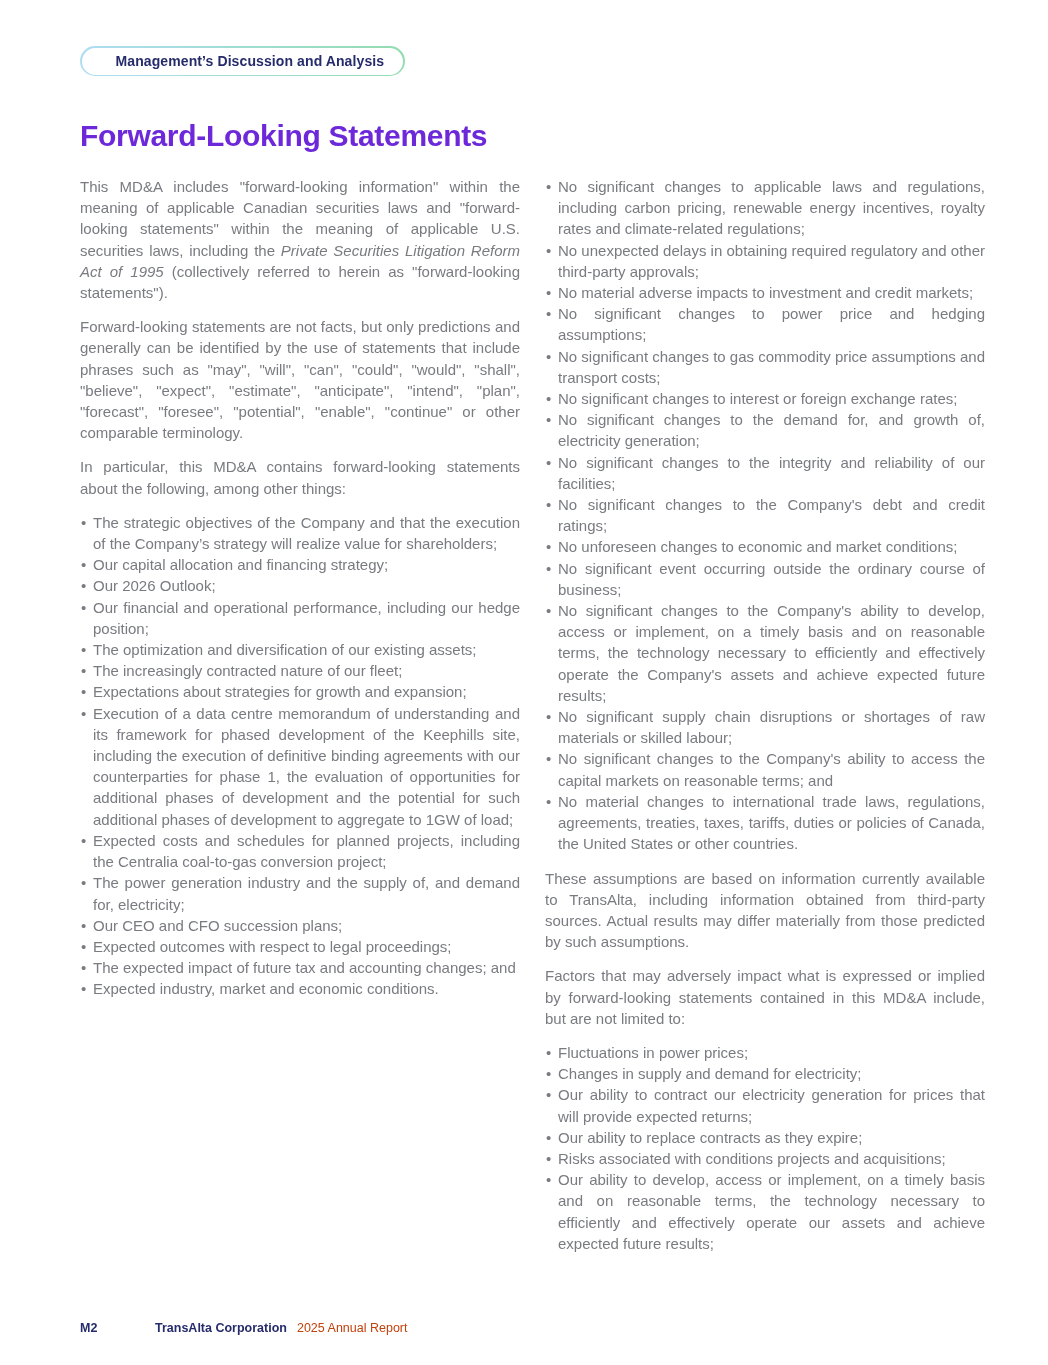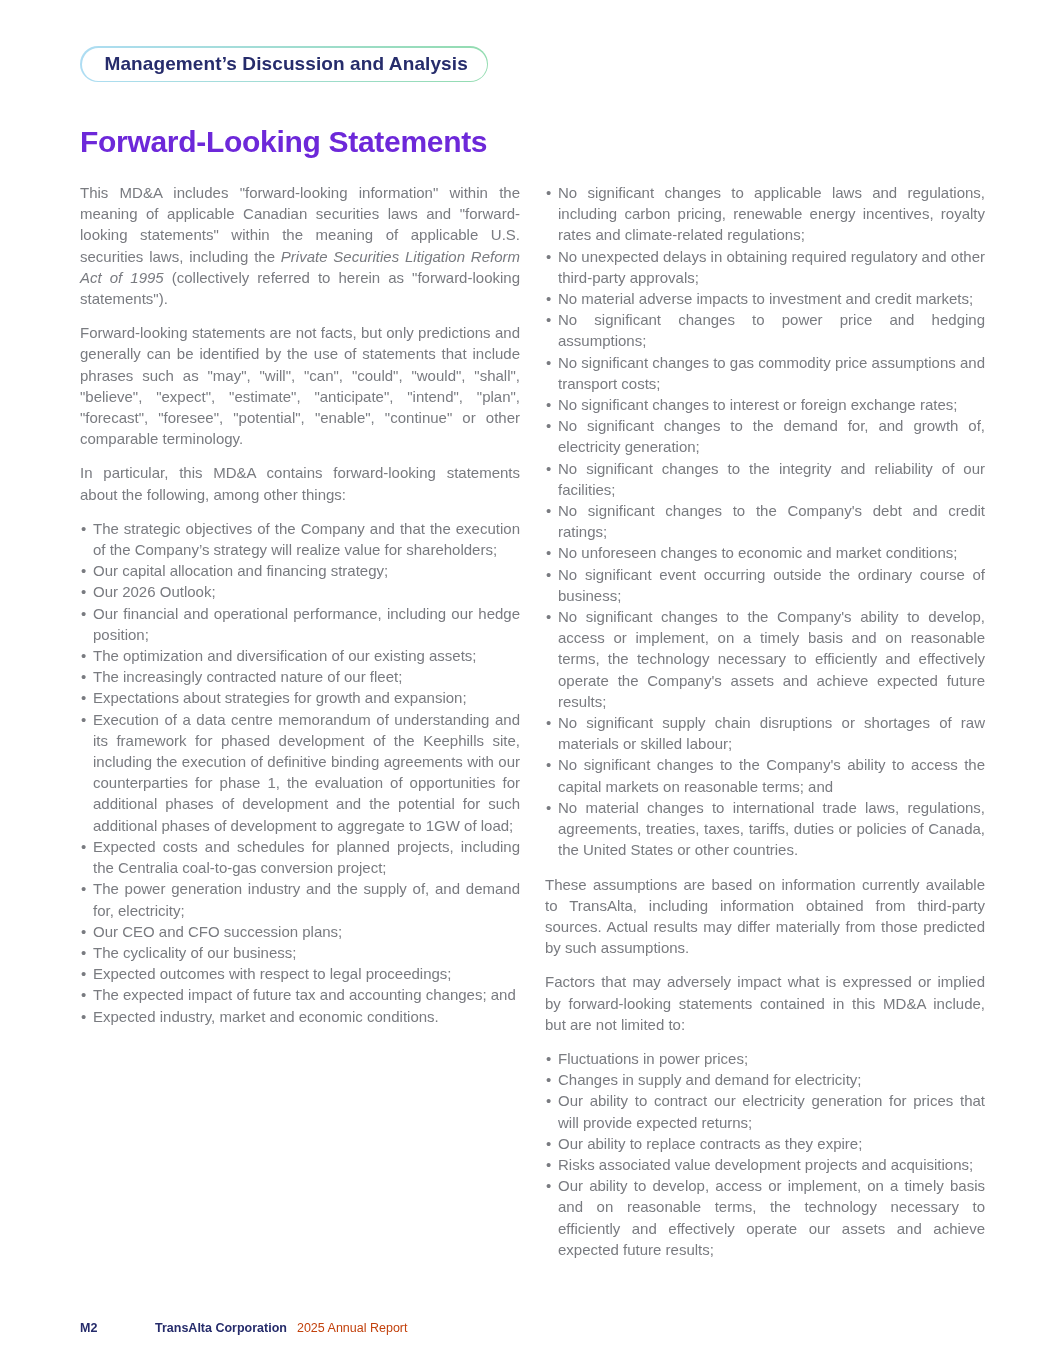--- a/index.html
+++ b/index.html
@@ -25,22 +25,22 @@
   .badge-outer {
     display: inline-block;
     padding: 1.5px;
     border-radius: 999px;
     background: linear-gradient(90deg, #aeddf3, #93dcb0);
   }
   .badge-inner {
     display: block;
     background: #ffffff;
     border-radius: 999px;
-    padding: 5px 19px 6px 23px;
-    font-size: 19px;
+    padding: 5px 19px 6px 34px;
+    font-size: 14px;
     font-weight: 700;
     color: #262c6b;
     letter-spacing: 0.1px;
   }
   .page-title {
     margin: 43px 0 0 0;
     font-size: 30px;
     font-weight: 700;
     color: #6d28d9;
     letter-spacing: -0.3px;
@@ -123,21 +123,20 @@
           <li>Our capital allocation and financing strategy;</li>
           <li>Our 2026 Outlook;</li>
           <li>Our financial and operational performance, including our hedge position;</li>
           <li>The optimization and diversification of our existing assets;</li>
           <li>The increasingly contracted nature of our fleet;</li>
           <li>Expectations about strategies for growth and expansion;</li>
           <li>Execution of a data centre memorandum of understanding and its framework for phased development of the Keephills site, including the execution of definitive binding agreements with our counterparties for phase 1, the evaluation of opportunities for additional phases of development and the potential for such additional phases of development to aggregate to 1GW of load;</li>
           <li>Expected costs and schedules for planned projects, including the Centralia coal-to-gas conversion project;</li>
           <li>The power generation industry and the supply of, and demand for, electricity;</li>
           <li>Our CEO and CFO succession plans;</li>
-          <li>The cyclicality of our business;</li>
           <li>Expected outcomes with respect to legal proceedings;</li>
           <li>The expected impact of future tax and accounting changes; and</li>
           <li>Expected industry, market and economic conditions.</li>
         </ul>
 
     </div>
 
     <div class="col">
       <ul>
           <li>No significant changes to applicable laws and regulations, including carbon pricing, renewable energy incentives, royalty rates and climate-related regulations;</li>
@@ -159,21 +158,21 @@
 
       <p>These assumptions are based on information currently available to TransAlta, including information obtained from third-party sources. Actual results may differ materially from those predicted by such assumptions.</p>
 
       <p>Factors that may adversely impact what is expressed or implied by forward-looking statements contained in this MD&amp;A include, but are not limited to:</p>
 
       <ul>
           <li>Fluctuations in power prices;</li>
           <li>Changes in supply and demand for electricity;</li>
           <li>Our ability to contract our electricity generation for prices that will provide expected returns;</li>
           <li>Our ability to replace contracts as they expire;</li>
-          <li>Risks associated value development projects and acquisitions;</li>
+          <li>Risks associated with conditions projects and acquisitions;</li>
           <li>Our ability to develop, access or implement, on a timely basis and on reasonable terms, the technology necessary to efficiently and effectively operate our assets and achieve expected future results;</li>
         </ul>
     </div>
 
   </div>
 
   <div class="page-footer">
     <span class="page-num">M2</span>
     <span class="company">TransAlta Corporation</span>
     <span class="report">2025 Annual Report</span>

